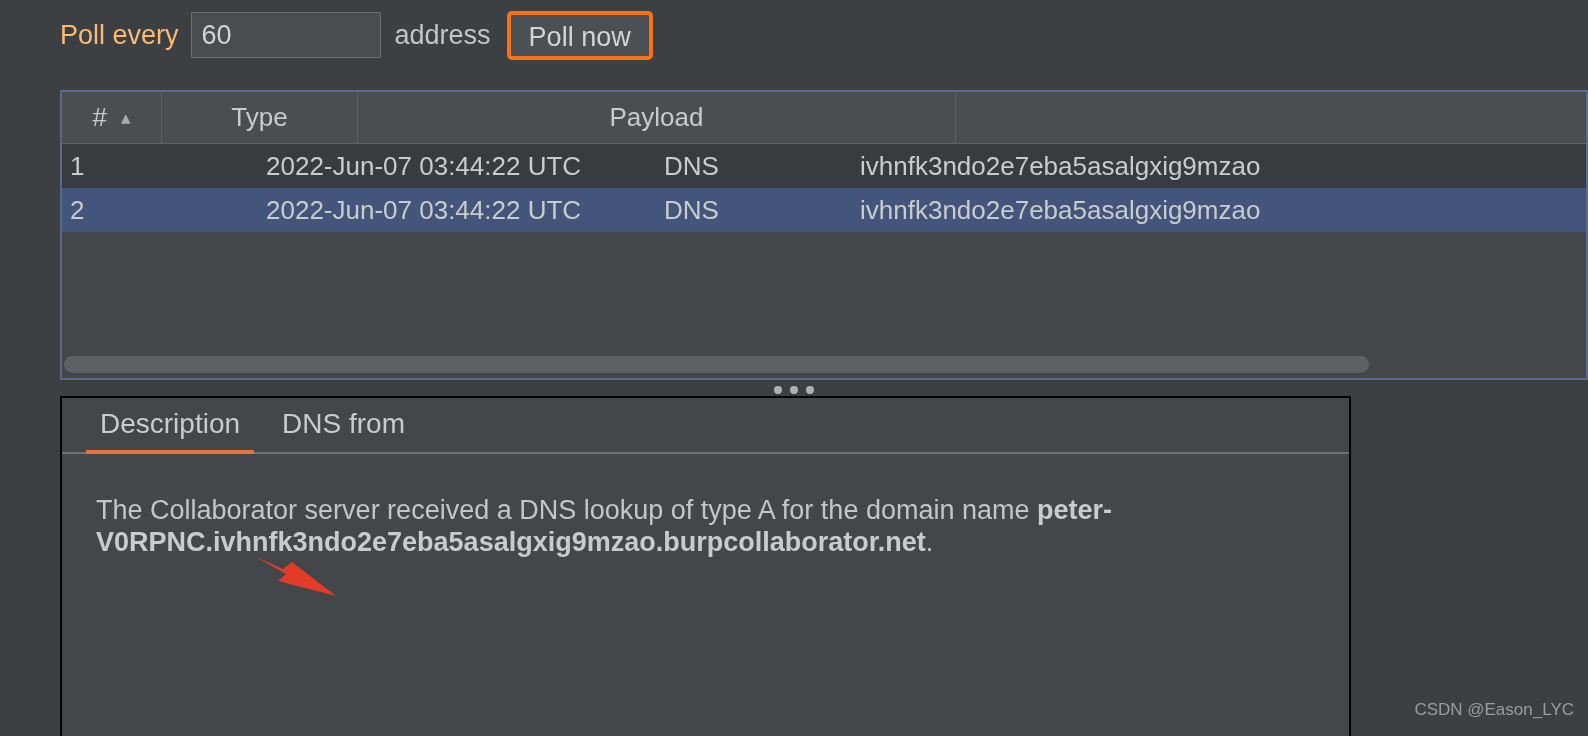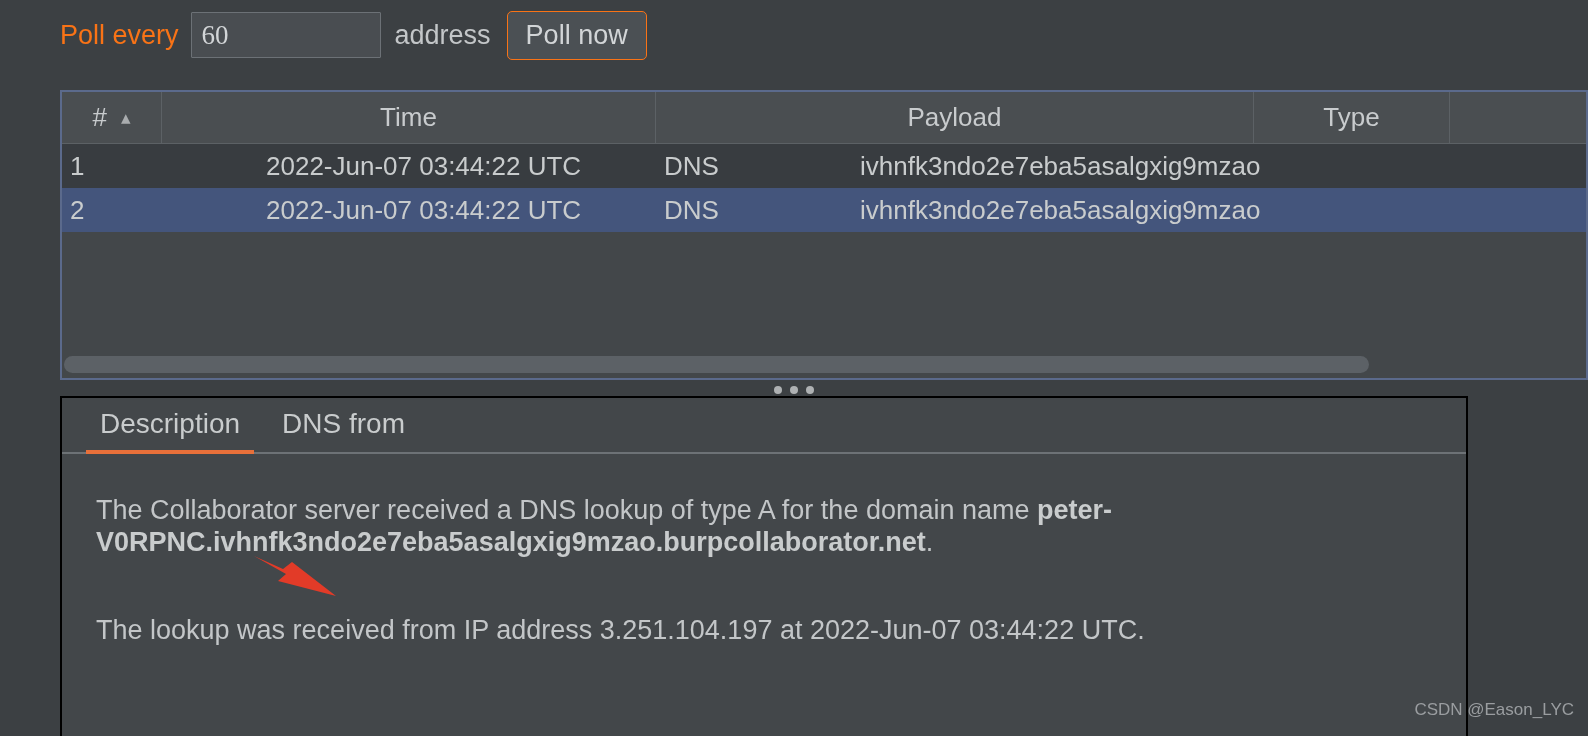--- a/index.html
+++ b/index.html
@@ -21,48 +21,48 @@
     position: absolute;
     left: 0; top: 0;
     width: 1588px; height: 70px;
     display: flex;
     align-items: center;
     padding-left: 60px;
     box-sizing: border-box;
   }
   #poll-bar .poll-label {
     font-size: 27px;
-    color: #f97316;
+    color: #fdba74;
     margin-right: 12px;
     white-space: nowrap;
   }
   #poll-interval-input {
     width: 190px;
     height: 46px;
     box-sizing: border-box;
     background: #494d51;
     border: 1px solid #6c7176;
     color: #d2d5d7;
-    font-family: Liberation Serif, serif;
+    font-family: Liberation Sans, sans-serif;
     font-size: 27px;
     padding: 0 10px;
     outline: none;
     border-radius: 1px;
   }
   #poll-bar .seconds-label {
     font-size: 27px;
     margin-left: 14px;
     margin-right: 16px;
     white-space: nowrap;
   }
   #poll-now-button {
     height: 49px;
     padding: 0 18px;
     background: #4b5054;
-    border: 1px solid #f97316;
+    border: 4px solid #f97316;
     border-radius: 5px;
     color: #d2d5d7;
     font-family: "Liberation Sans", sans-serif;
     font-size: 27px;
     cursor: pointer;
     line-height: 45px;
   }
 
   
   #table-panel {
@@ -164,21 +164,21 @@
     width: 8px; height: 8px;
     background: #aeb1b3;
     border-radius: 50%;
     margin: 0 4px;
   }
 
   
   #detail-panel {
     position: absolute;
     left: 60px; top: 396px;
-    width: 1408px; height: 340px;
+    width: 1291px; height: 340px;
     background: #43474a;
     border: 2px solid #000000;
     border-bottom: none;
     box-sizing: border-box;
     overflow: hidden;
   }
   #tab-strip {
     display: flex;
     align-items: flex-end;
     height: 56px;
@@ -239,28 +239,25 @@
   <button id="poll-now-button">Poll now</button>
 </div>
 
 <div id="table-panel">
 
   <div id="table-header">
     <div class="th col-num">
       <span>#</span>
       <span class="sort-icon">▴</span>
     </div>
-    <div class="th col-time">
-      <span>Time</span>
+    <div class="th col-type">
+      <span>Type</span>
     </div>
     <div class="th col-pay">
       <span>Payload</span>
-    </div>
-    <div class="th col-type">
-      <span>Type</span>
     </div>
     <div class="th col-last"></div>
   </div>
 
   <div class="trow odd">
     <div class="td c-num">1</div>
     <div class="td c-time">2022-Jun-07 03:44:22 UTC</div>
     <div class="td c-type">DNS</div>
     <div class="td c-pay">ivhnfk3ndo2e7eba5asalgxig9mzao</div>
     <div class="td c-last"></div>
@@ -290,21 +287,20 @@
 <div id="detail-panel">
 
   <div id="tab-strip">
     <div class="tab active">Description</div>
     <div class="tab">DNS from</div>
   </div>
 
   <div id="detail-body">
     <p class="detail-para"><span>The Collaborator server received a DNS lookup of type A for the domain name </span><b>peter-V0RPNC.ivhnfk3ndo2e7eba5asalgxig9mzao.burpcollaborator.net</b><span>.</span></p>
 
-    <p class="detail-para">The lookup was received from IP address 3.251.104.197 at 2022-Jun-07 03:44:22 UTC.</p>
   </div>
 </div>
 
 <svg id="annotation-arrow" viewBox="0 0 86 46">
   <path d="M2 4 L34 22 L26 29 L84 44 L40 10 L31 17 Z" fill="#e23b28"></path>
 </svg>
 
 <div id="watermark">CSDN @Eason_LYC</div>
 
 </body></html>

